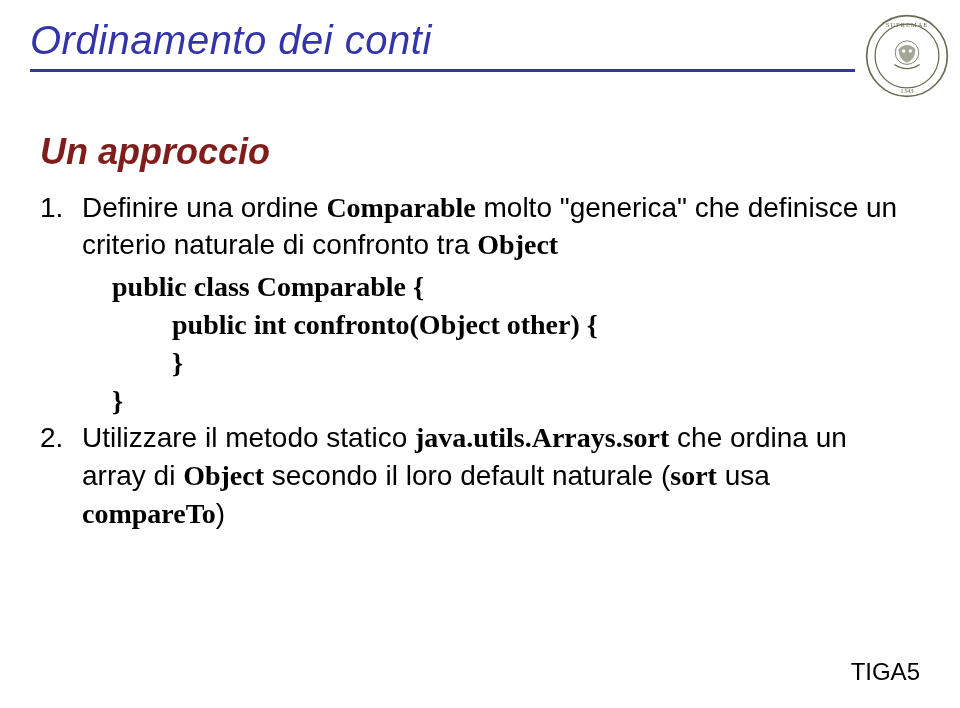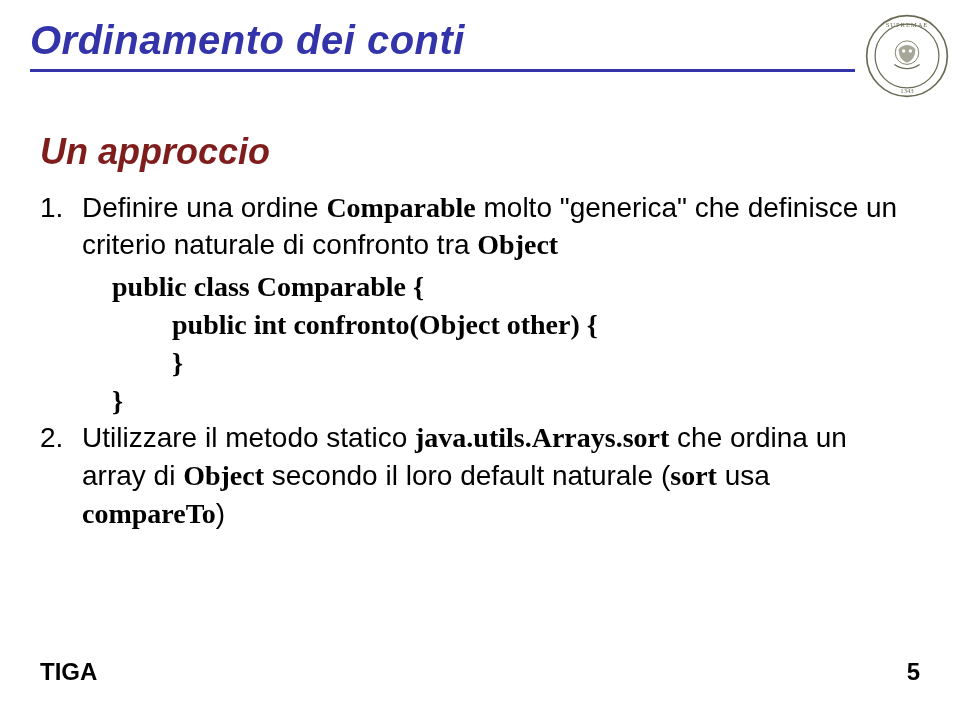--- a/index.html
+++ b/index.html
@@ -18,21 +18,21 @@
   .header {
     display: flex;
     justify-content: space-between;
     align-items: flex-start;
   }
   .title-block {
     flex: 1;
   }
   .title {
     font-size: 40px;
-    font-weight: bold;
+    font-weight: normal;
     font-style: italic;
     color: #3333aa;
     letter-spacing: 0.5px;
     margin-bottom: 6px;
   }
   .title-underline {
     height: 3px;
     background: #3333aa;
     width: 825px;
   }
@@ -80,23 +80,23 @@
   }
   .code-line-0 { padding-left: 30px; }
   .code-line-1 { padding-left: 90px; }
   .code-line-2 { padding-left: 160px; }
   .footer {
     position: absolute;
     bottom: 22px;
     left: 40px;
     right: 40px;
     display: flex;
-    justify-content: space-between;
+    justify-content: flex-end;
     font-size: 24px;
-    font-weight: bold;
+    font-weight: normal;
   }
 </style>
 </head>
 <body>
 
 <div class="header">
   <div class="title-block">
     <div class="title">Ordinamento dei conti</div>
     <div class="title-underline"></div>
   </div>

